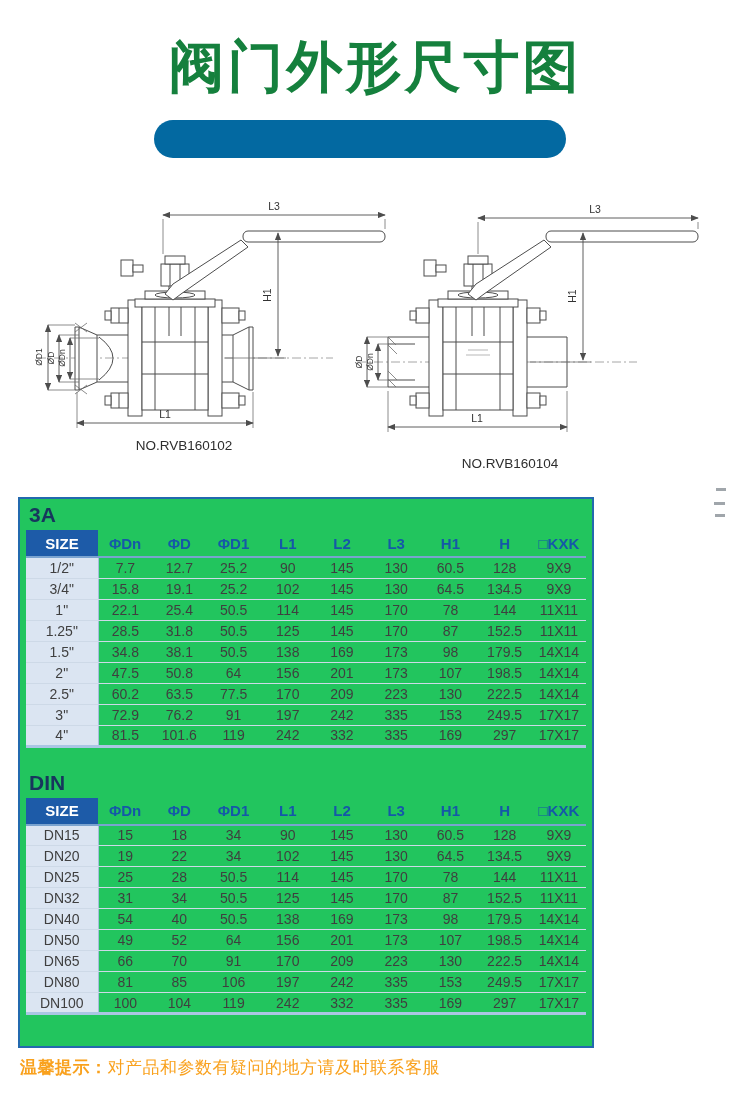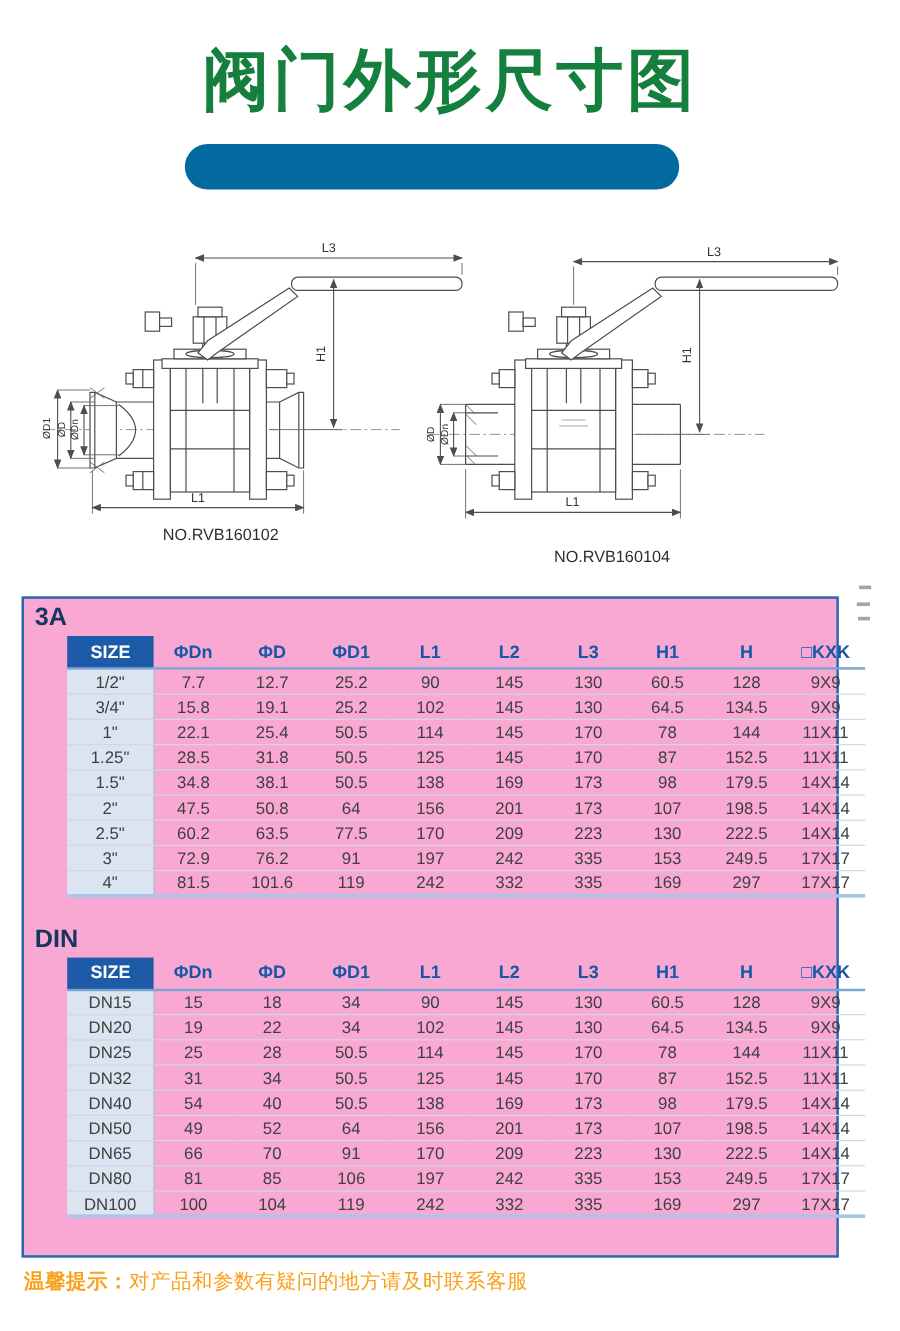--- a/index.html
+++ b/index.html
@@ -25,27 +25,27 @@
   .ln   { stroke:#4d4d4d; stroke-width:1; fill:none; }
   .lnf  { stroke:#4d4d4d; stroke-width:1; fill:#ffffff; }
   .ext  { stroke:#6e6e6e; stroke-width:0.8; fill:none; }
   .dim  { stroke:#4d4d4d; stroke-width:0.9; fill:none; }
   .cl   { stroke:#8f8f8f; stroke-width:0.8; stroke-dasharray:9 3 2 3; fill:none; }
   .dimtxt { font-size:10.5px; fill:#333; font-family:"Liberation Sans", sans-serif; }
   .diatxt { font-size:8.5px; fill:#333; font-family:"Liberation Sans", sans-serif; }
   .no-label { font-size:13.5px; fill:#2e2e2e; font-family:"Liberation Sans", sans-serif; }
 
   .table-panel {
-    position:absolute; left:18px; top:497px; width:681px; height:551px;
-    border:2px solid #2369ae; background:#f9a8d4; padding:3px 6px 0 6px;
+    position:absolute; left:18px; top:497px; width:576px; height:551px;
+    border:2px solid #2369ae; background:#22c55e; padding:3px 6px 0 6px;
   }
   .group-label { font-size:21px; font-weight:bold; color:#17365d; padding:1px 0 3px 3px; }
   .group-label.second { margin-top:22px; }
 
-  table { width:100%; border-collapse:collapse; table-layout:fixed;margin-left:30px; }
+  table { width:100%; border-collapse:collapse; table-layout:fixed; }
   th {
     height:27px; font-size:15px; font-weight:bold; color:#1558a8;
     text-align:center; border-bottom:2px solid #7aa3cf; vertical-align:middle;
   }
   th:first-child { background:#1d5ba8; color:#ffffff; width:72px; }
   td {
     height:21px; padding:1px 0; text-align:center; vertical-align:middle;
     font-size:14px; color:#3f3f3f; border-bottom:1px solid #cdd9e7;
   }
   td:first-child { background:#dbe5f2; border-right:1px solid #a6bedb; }

